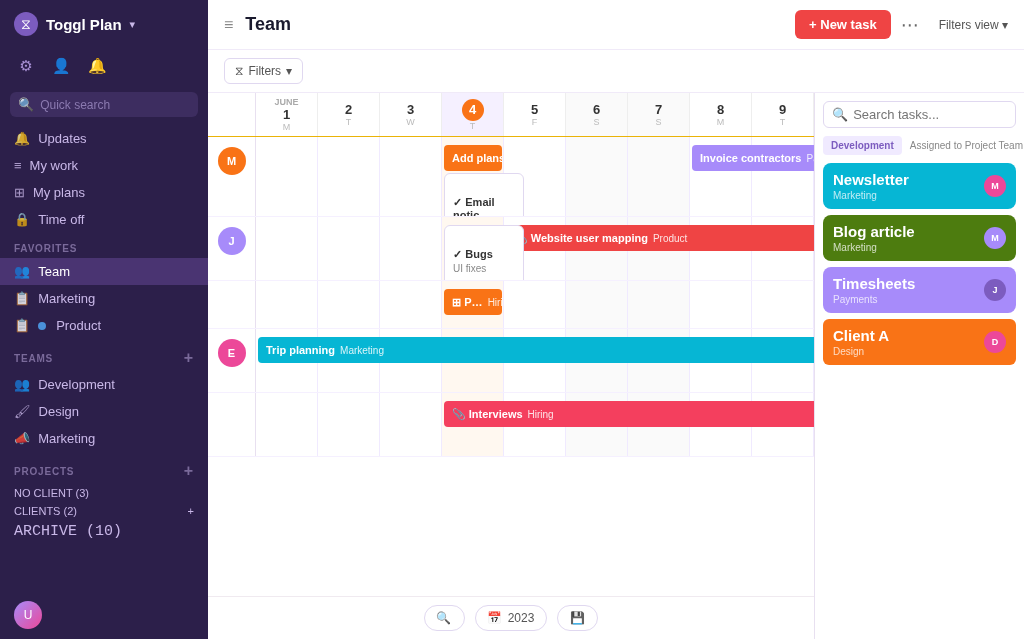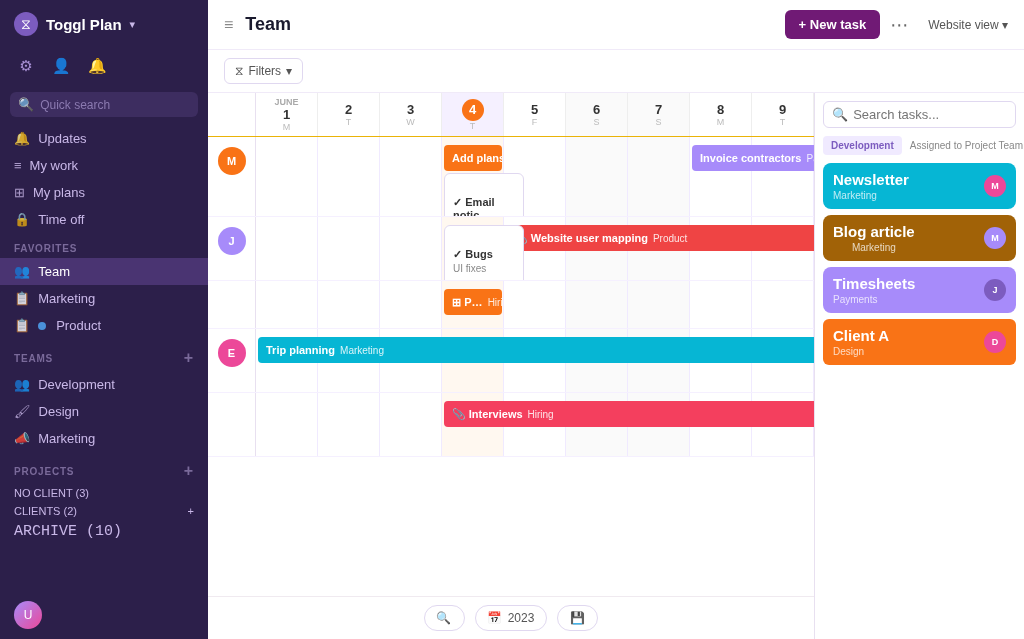--- a/index.html
+++ b/index.html
@@ -24,21 +24,21 @@
     .sidebar-footer { margin-top: auto; padding: 10px 14px; }
     .sidebar-avatar { width: 28px; height: 28px; border-radius: 50%; background: linear-gradient(135deg, #a78bfa, #ec4899); display: flex; align-items: center; justify-content: center; color: #fff; font-size: 12px; cursor: pointer; }
 
     
     .main { flex: 1; display: flex; flex-direction: column; overflow: hidden; }
 
     
     .topbar { display: flex; align-items: center; padding: 10px 16px; border-bottom: 1px solid #f0eaf8; gap: 12px; }
     .topbar-title { font-size: 18px; font-weight: 700; color: #1a1a2e; display: flex; align-items: center; gap: 8px; }
     .topbar-actions { margin-left: auto; display: flex; align-items: center; gap: 10px; }
-    .btn-new-task { background: #701a75; color: #fff; border: none; border-radius: 6px; padding: 7px 14px; font-size: 13px; font-weight: 600; cursor: pointer; display: flex; align-items: center; gap: 5px; }
+    .btn-new-task { background: #ef4444; color: #fff; border: none; border-radius: 6px; padding: 7px 14px; font-size: 13px; font-weight: 600; cursor: pointer; display: flex; align-items: center; gap: 5px; }
     .btn-more { background: none; border: none; color: #666; cursor: pointer; font-size: 18px; }
     .topbar-view { color: #555; font-size: 13px; cursor: pointer; }
 
     
     .toolbar { display: flex; align-items: center; padding: 8px 16px; border-bottom: 1px solid #f0eaf8; gap: 10px; }
     .btn-filter { display: flex; align-items: center; gap: 5px; border: 1px solid #e0d8f0; border-radius: 6px; padding: 5px 10px; font-size: 12px; color: #555; cursor: pointer; background: #fff; }
 
     
     .timeline-wrapper { display: flex; flex: 1; overflow: hidden; }
     .timeline-main { flex: 1; display: flex; flex-direction: column; overflow: hidden; }
@@ -191,21 +191,21 @@
 
   <div class="topbar">
     <span style="color:#888; font-size:16px;">≡</span>
     <div class="topbar-title">
       <span>Team</span>
     </div>
     <div class="topbar-actions">
       <button class="btn-new-task">+ New task</button>
       <button class="btn-more">⋯</button>
     </div>
-    <span class="topbar-view" style="font-size:12px; color:#555; margin-left:8px;">Website view ▾</span>
+    <span class="topbar-view" style="font-size:12px; color:#555; margin-left:8px;">Filters view ▾</span>
   </div>
 
   <div class="toolbar">
     <button class="btn-filter">
       <span>⧖</span>
       <span>Filters</span>
       <span>▾</span>
     </button>
   </div>
 
@@ -407,21 +407,21 @@
         <div class="rp-tab">Assigned to Project Team</div>
       </div>
       <div class="rp-items" id="rp-items">
       <div class="rp-item" style="background: rgb(6, 182, 212);">
             <div class="rp-item-text">
               <div class="rp-item-title">Newsletter</div>
               <div class="rp-item-sub">Marketing</div>
             </div>
             <div class="rp-item-avatar" style="background: rgb(236, 72, 153);">M</div>
           </div>
-          <div class="rp-item" style="background: #a16207; text-align: center;">
+          <div class="rp-item" style="background: #4d7c0f;">
             <div class="rp-item-text">
               <div class="rp-item-title">Blog article</div>
               <div class="rp-item-sub">Marketing</div>
             </div>
             <div class="rp-item-avatar" style="background: rgb(167, 139, 250);">M</div>
           </div>
           <div class="rp-item" style="background: rgb(167, 139, 250);">
             <div class="rp-item-text">
               <div class="rp-item-title">Timesheets</div>
               <div class="rp-item-sub">Payments</div>

